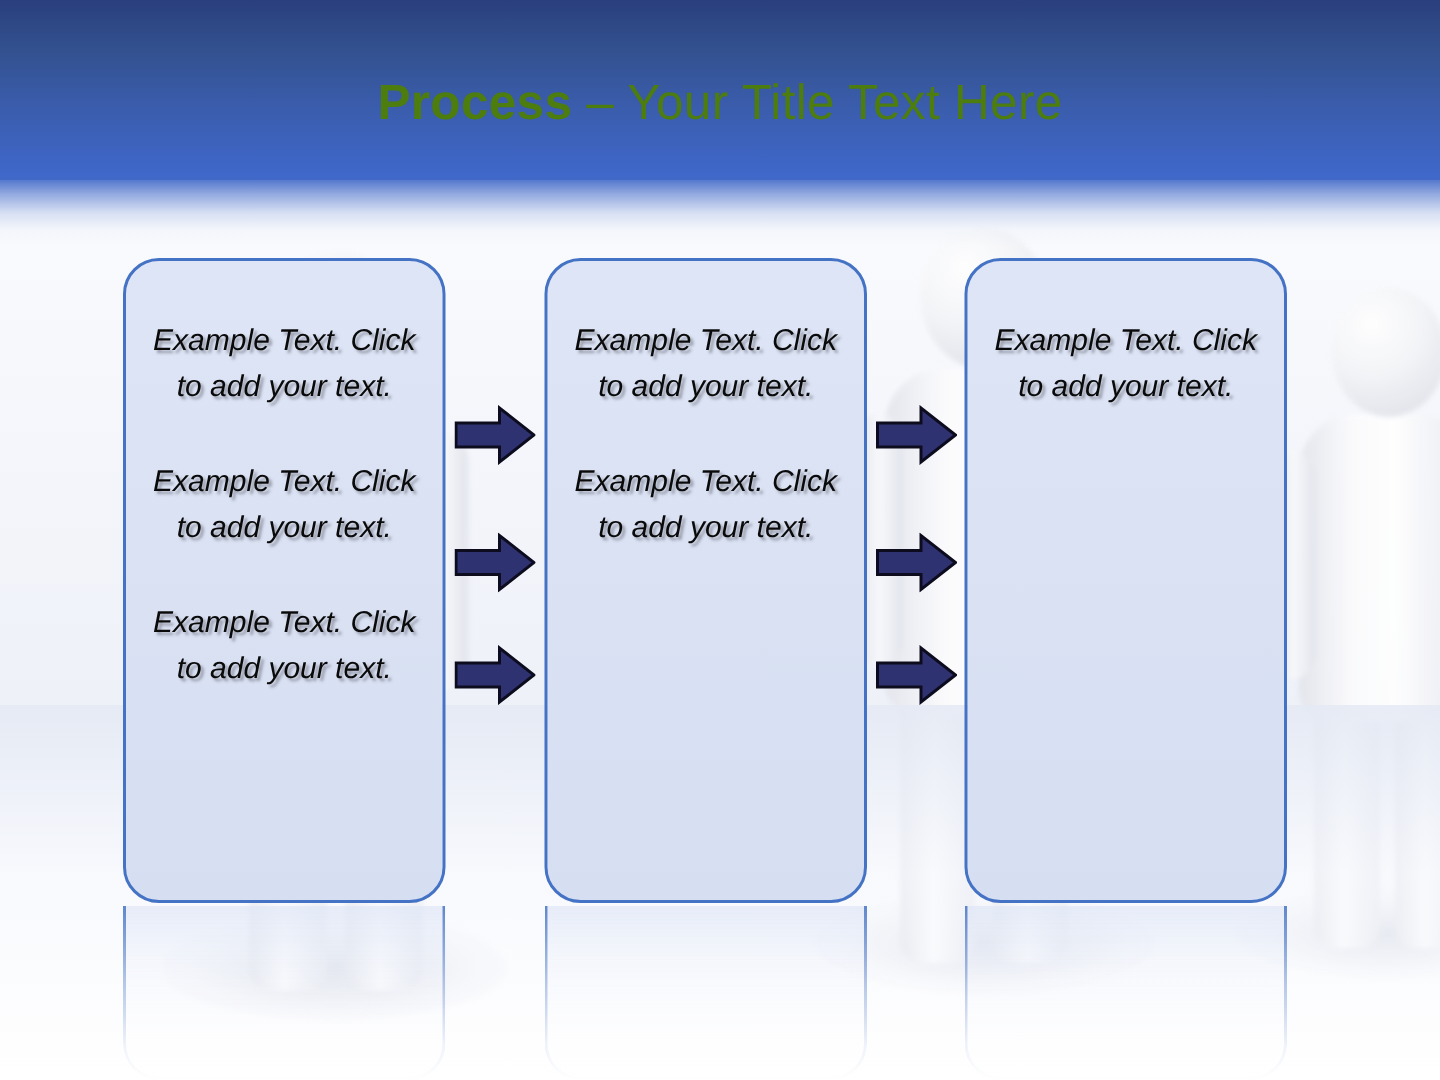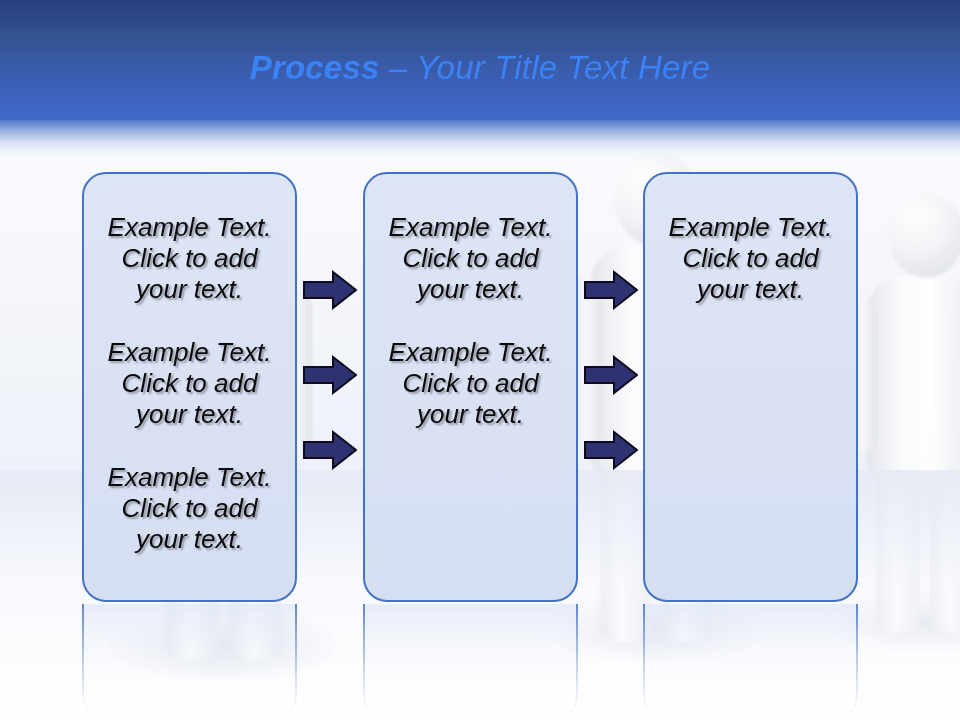--- a/index.html
+++ b/index.html
@@ -100,26 +100,25 @@
       rgba(214,224,243,0.18) 76%,
       rgba(255,255,255,0) 100%);
   }
 
   .title {
     position: absolute;
     left: 0;
     top: 48px;
     width: 960px;
     text-align: center;
-    color: #3b82f6;
+    color: #4d7c0f;
     font-size: 33px;
     line-height: 40px;
     letter-spacing: 0.2px;
     white-space: nowrap;
-    font-style: italic;
   }
   .title .t-strong { font-weight: bold; }
   .title .t-rest  { font-weight: normal; }
 
   
   .pbox {
     position: absolute;
     top: 172px;
     width: 215px;
     height: 430px;
@@ -130,21 +129,21 @@
     padding: 38px 14px 0 14px;
   }
   #pbox-1 { left: 82px; }
   #pbox-2 { left: 363px; }
   #pbox-3 { left: 643px; }
 
   .ptext {
     text-align: center;
     color: #0a0a0a;
     font-style: italic;
-    font-size: 26px;
+    font-size: 20px;
     line-height: 31px;
     margin-bottom: 32px;
     text-shadow: 2px 2px 2px rgba(90,90,100,0.55);
   }
   .ptext:last-child { margin-bottom: 0; }
 
   
   .preflect {
     position: absolute;
     top: 604px;

